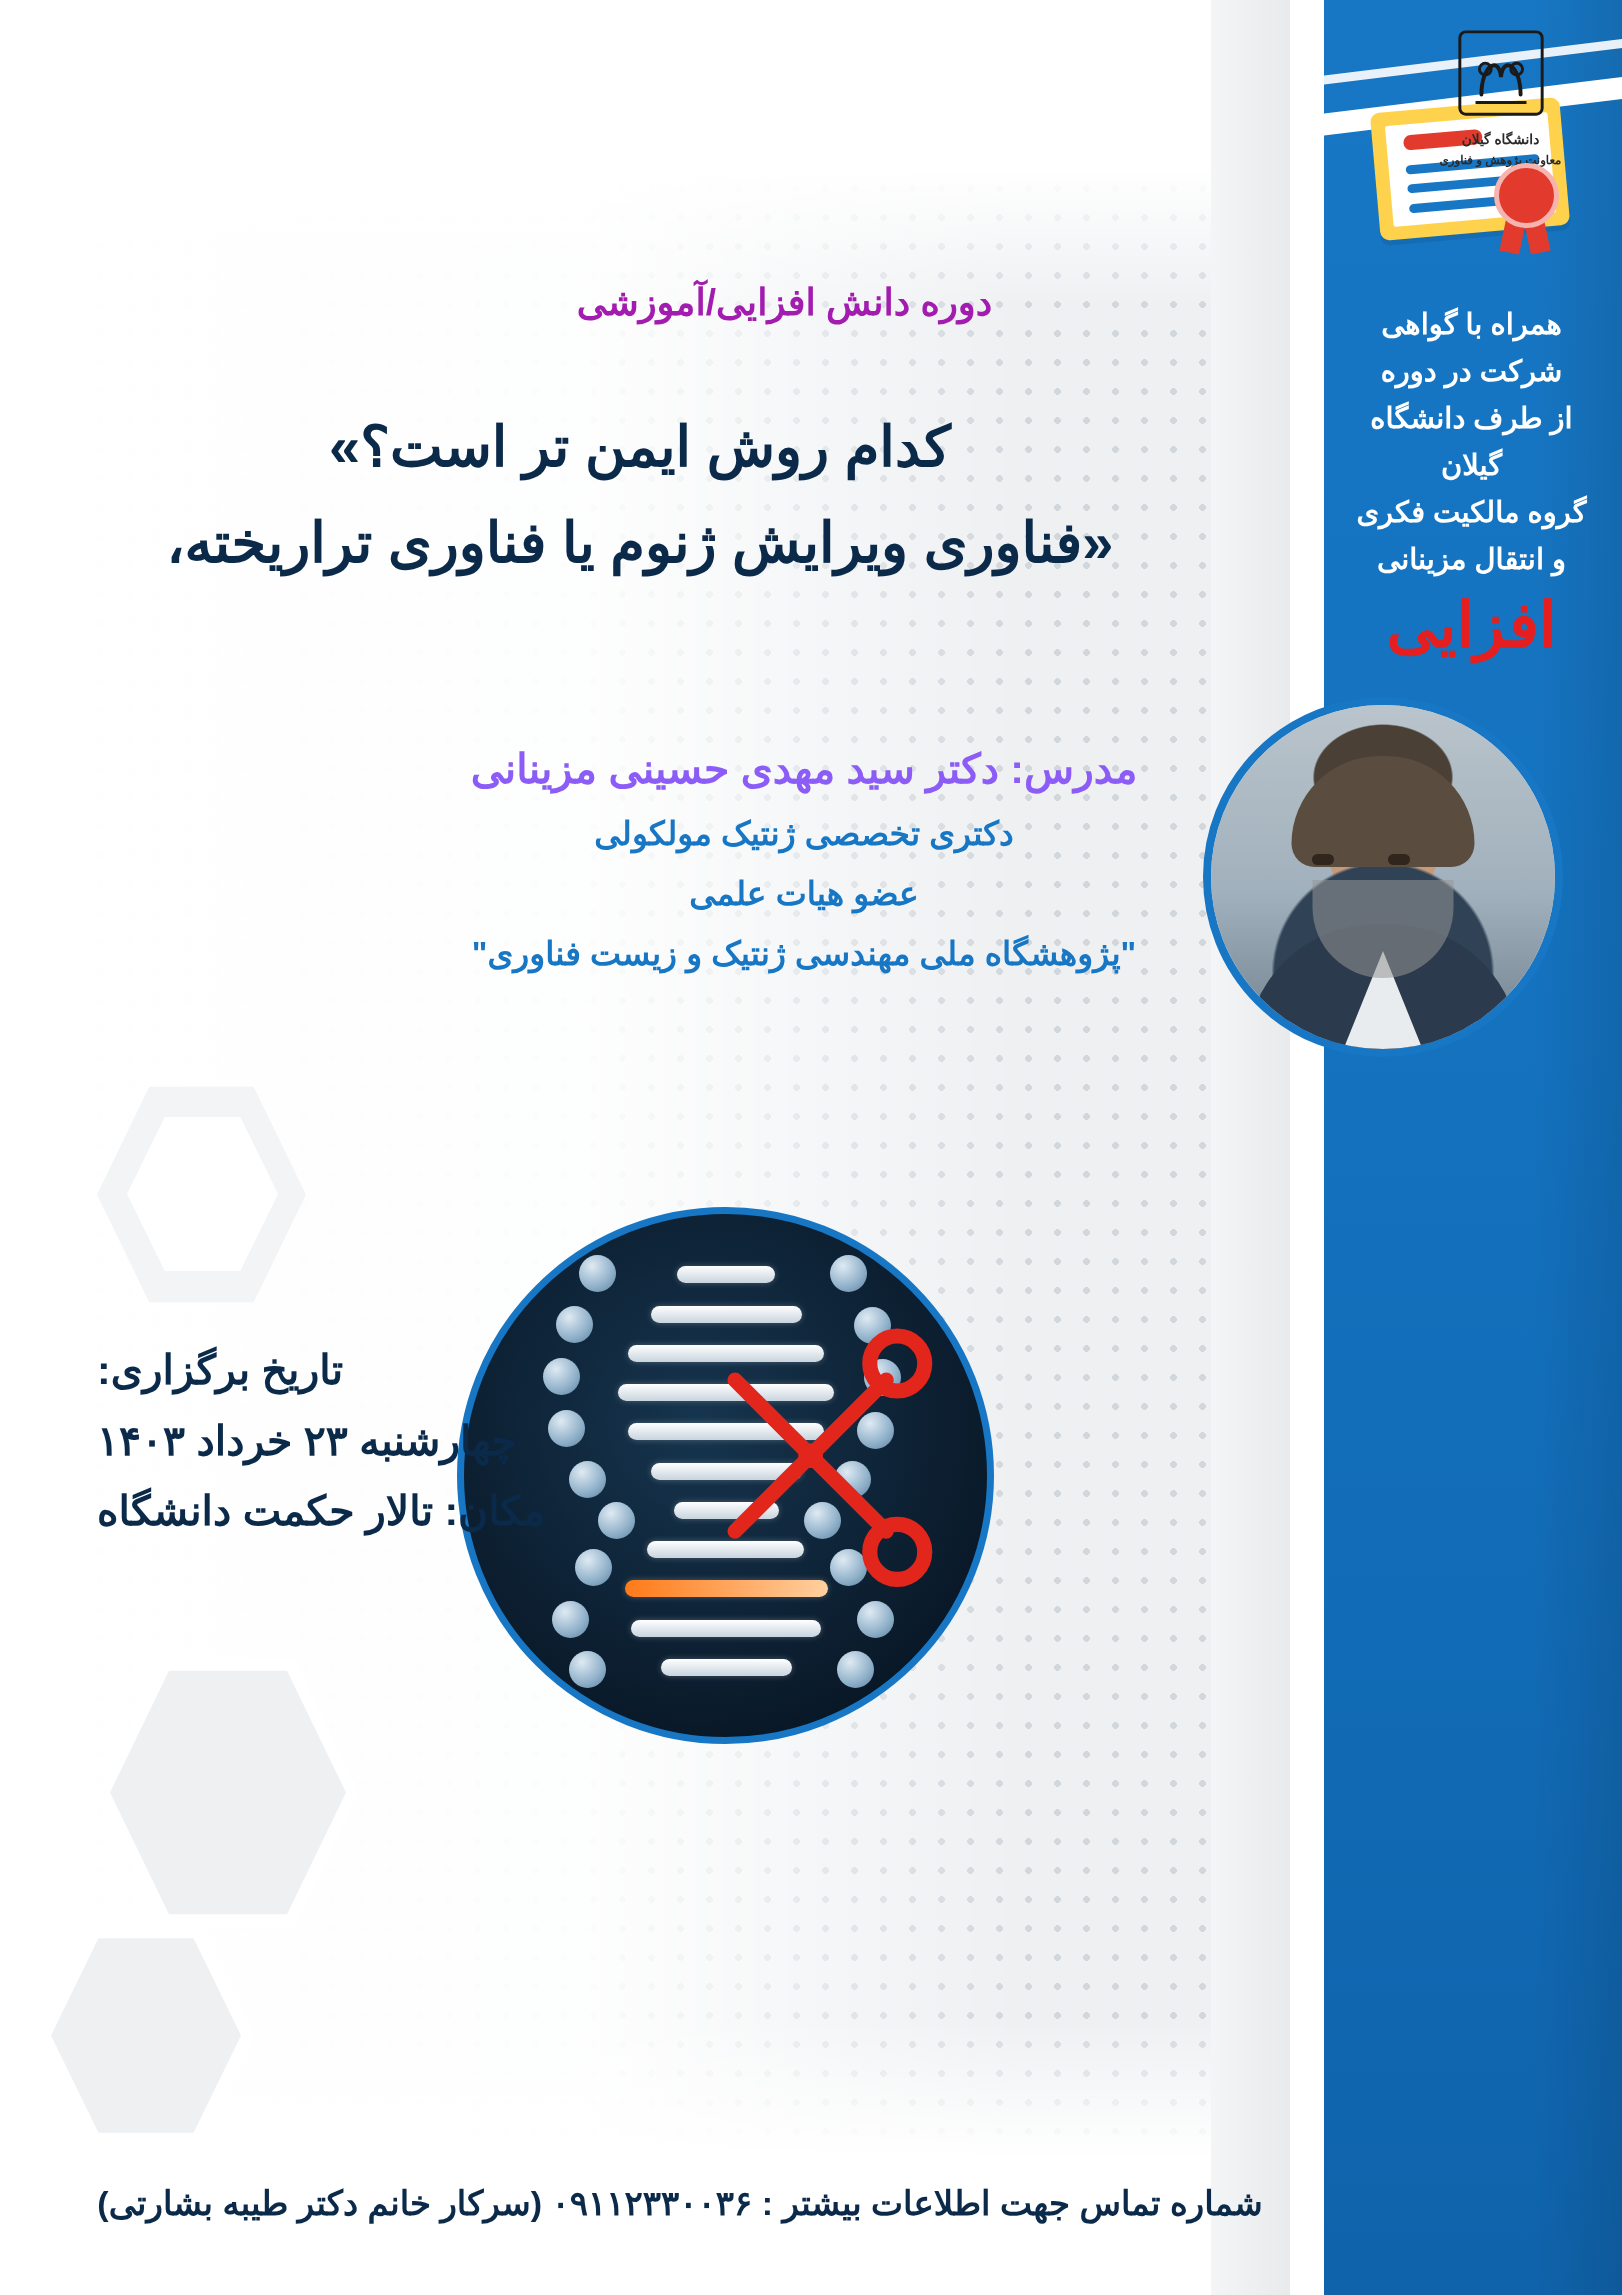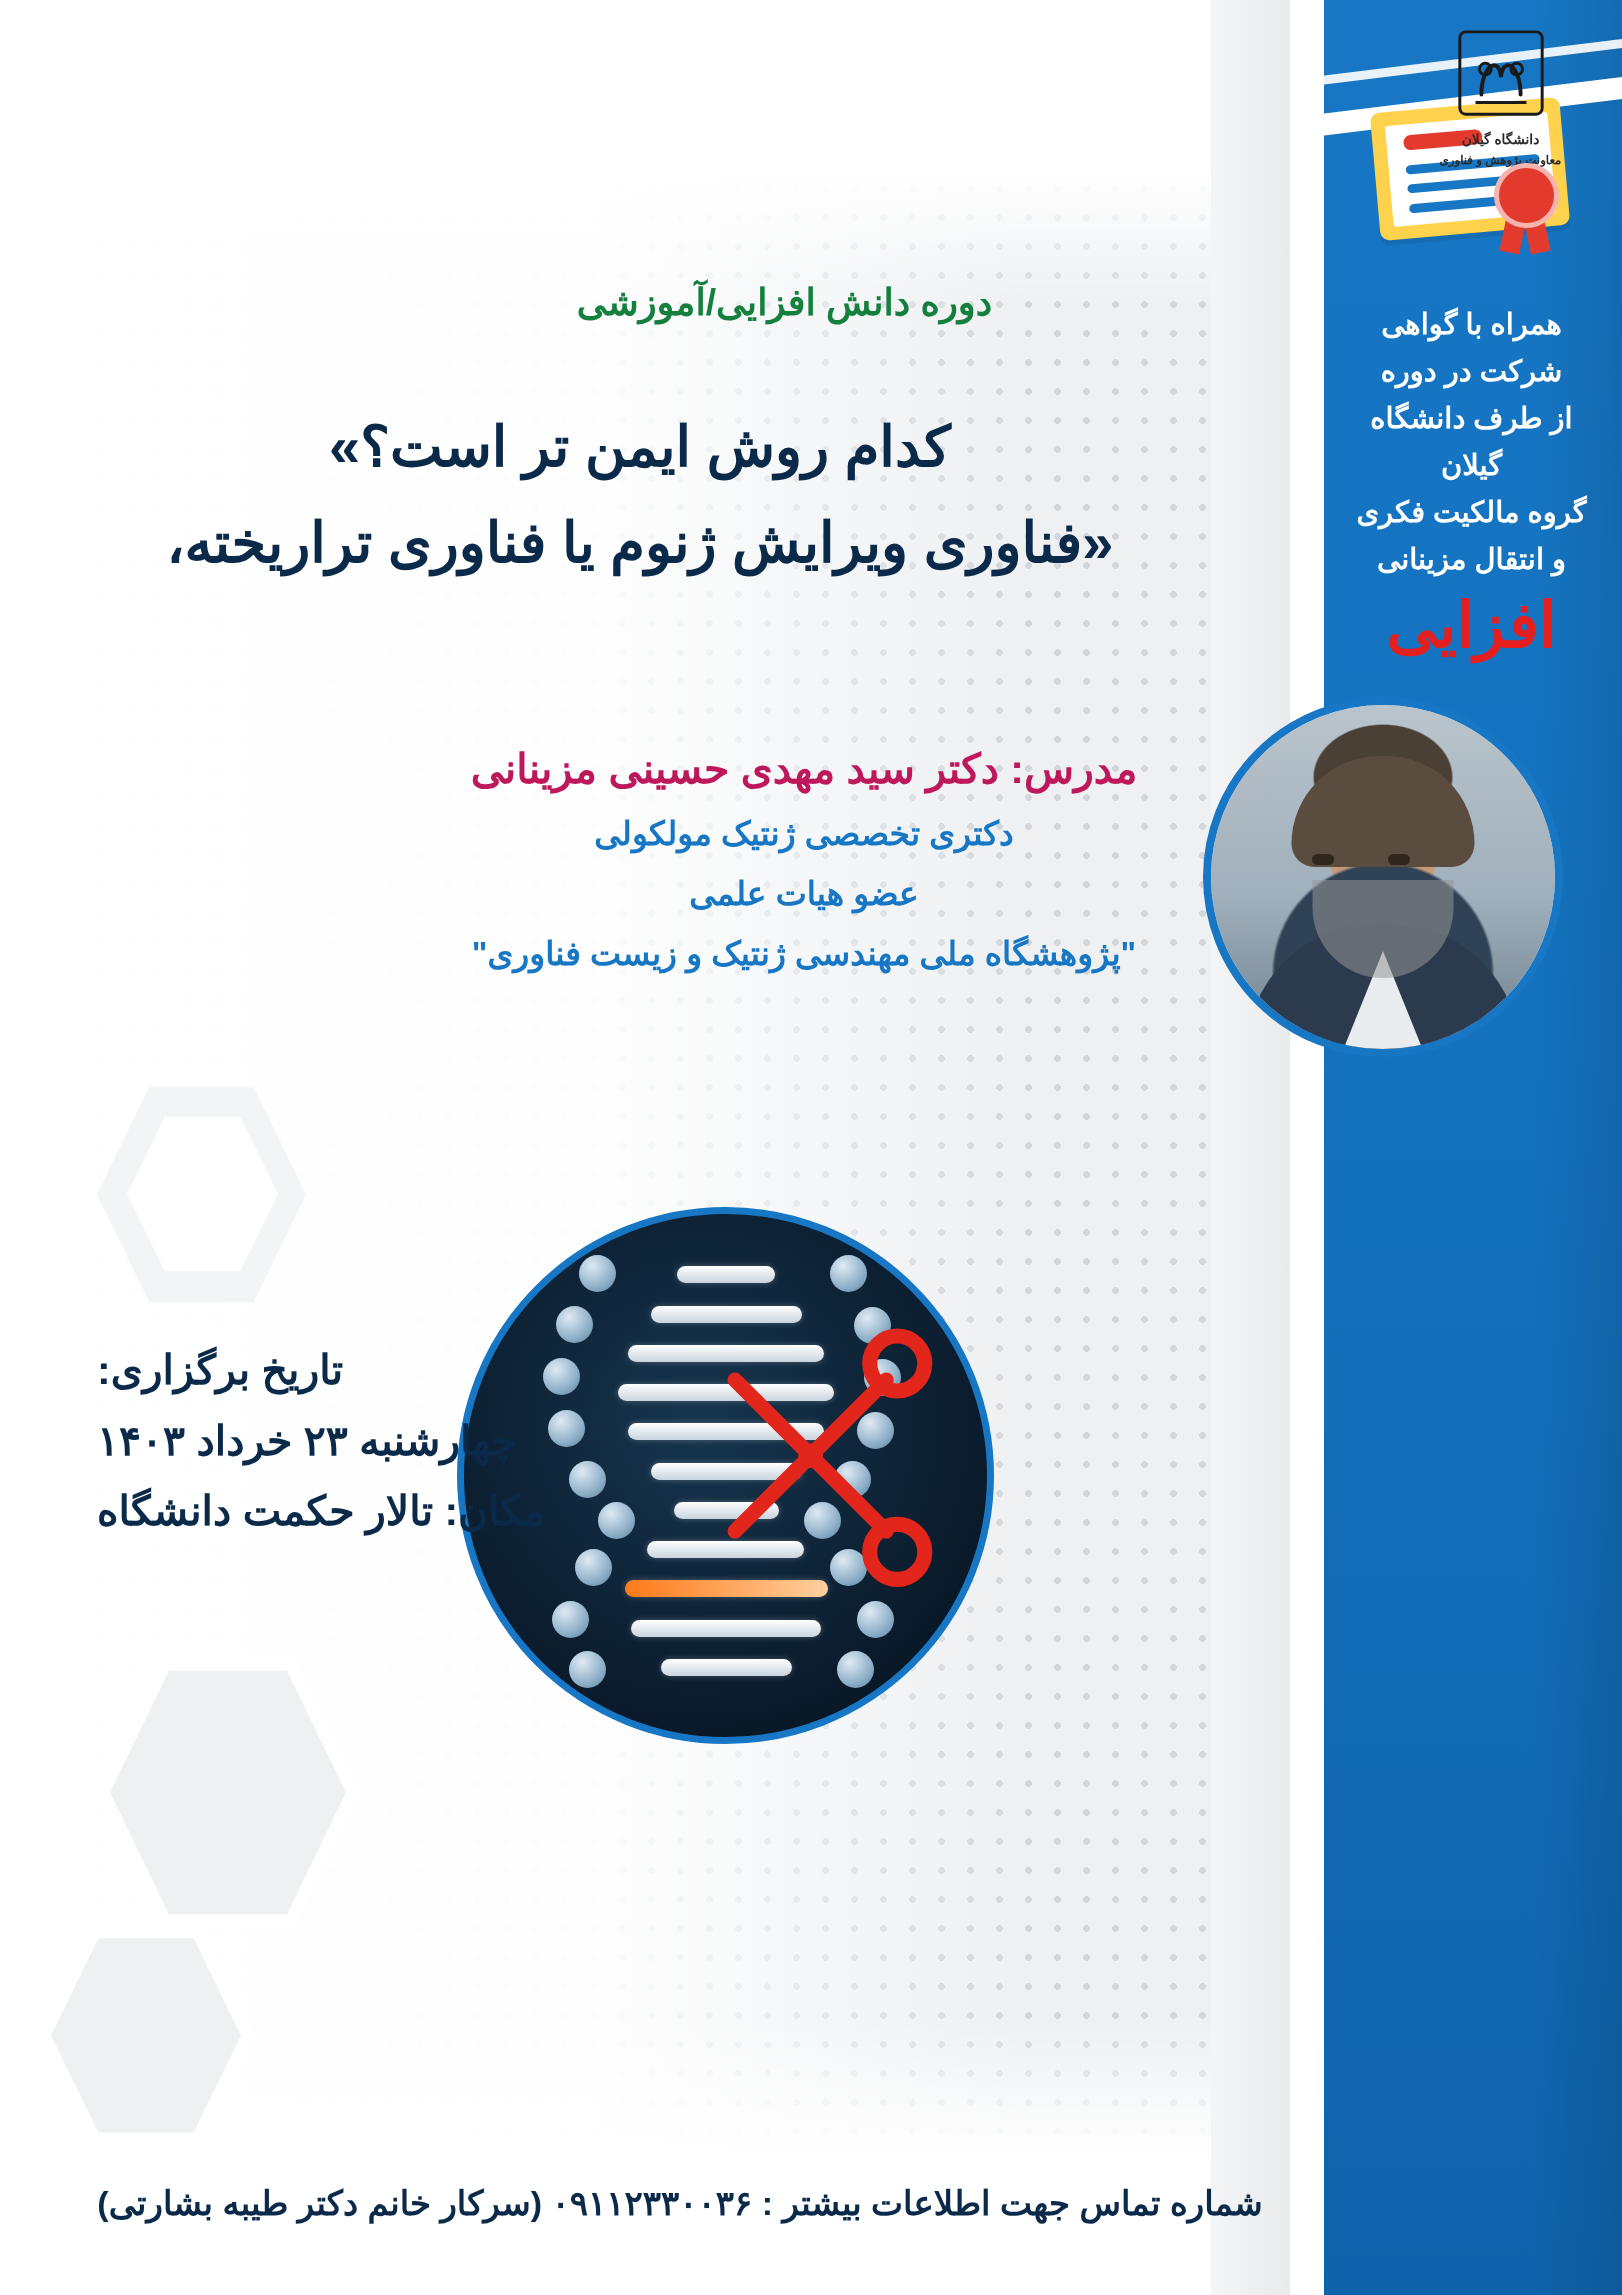--- a/index.html
+++ b/index.html
@@ -209,21 +209,21 @@
     letter-spacing: 1.3px;
   }
 
   
   .kicker {
     position: absolute;
     right: 484px;
     top: 281px;
     width: 707px;
     text-align: center;
-    color: #15803d;
+    color: #a21caf;
     font-weight: bold;
     font-size: 37px;
     direction: rtl;
   }
   .headline {
     position: absolute;
     right: 419px;
     top: 399px;
     width: 1126px;
     text-align: center;
@@ -237,21 +237,21 @@
   
   .presenter {
     position: absolute;
     right: 406px;
     top: 739px;
     width: 824px;
     text-align: center;
     direction: rtl;
   }
   .presenter .name {
-    color: #be185d;
+    color: #8b5cf6;
     font-weight: bold;
     font-size: 41px;
     line-height: 1.5;
   }
   .presenter .role {
     color: #1777c4;
     font-weight: bold;
     font-size: 33px;
     line-height: 1.62;
     margin-top: 6.5px;

